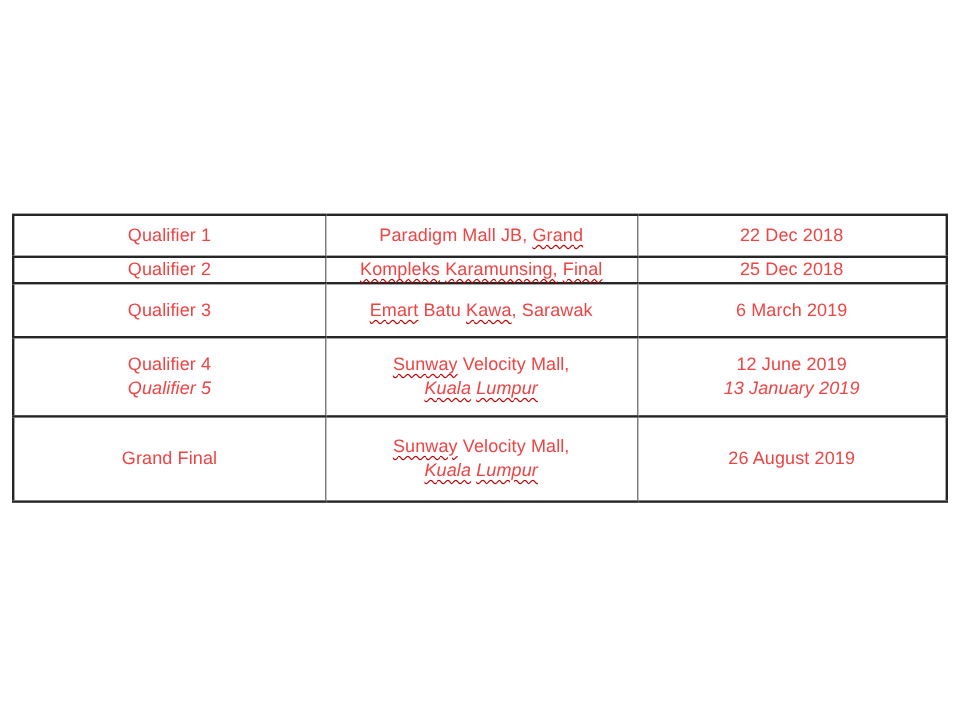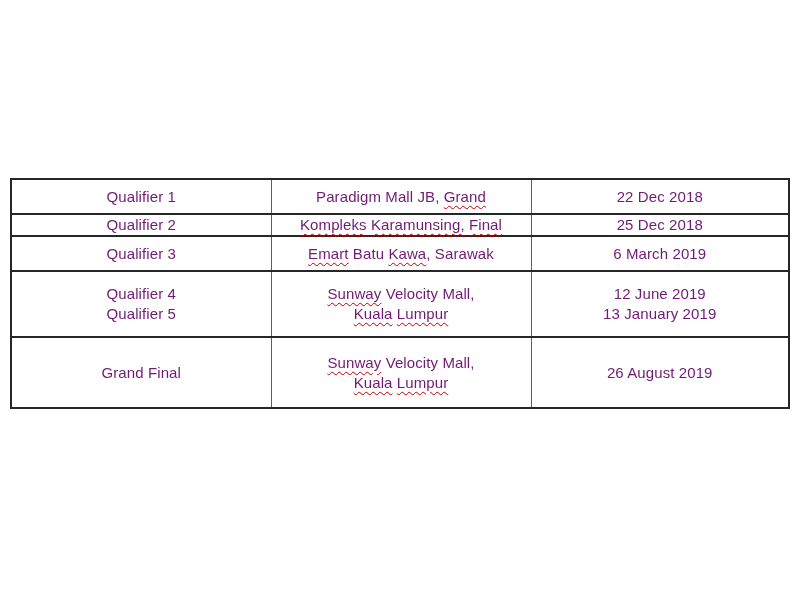--- a/index.html
+++ b/index.html
@@ -30,33 +30,34 @@
   }
   table.schedule td {
     border-top: 2px solid #262626;
     border-bottom: 2px solid #262626;
     border-left: 1px solid #5f5f5f;
     border-right: 1px solid #5f5f5f;
     text-align: center;
     vertical-align: middle;
     padding: 0;
     font-size: 15px;
-    color: #701a75;
+    color: #ef4444;
     letter-spacing: 0.1px;
   }
   table.schedule tr:nth-child(1) { height: 35px; }
   table.schedule tr:nth-child(2) { height: 17px; }
-  table.schedule tr:nth-child(3) { height: 35px; }
+  table.schedule tr:nth-child(3) { height: 45px; }
   table.schedule tr:nth-child(4) { height: 66px; }
   table.schedule tr:nth-child(5) { height: 71px; }
   .cell-line {
     line-height: 20px;
     white-space: nowrap;
   }
   .cell-line + .cell-line {
+    font-style: italic;
   }
   .misspelled {
     text-decoration: underline;
     text-decoration-style: wavy;
     text-decoration-color: #c00000;
     text-decoration-thickness: 1px;
     text-underline-offset: 3px;
   }
 </style>
 </head>

